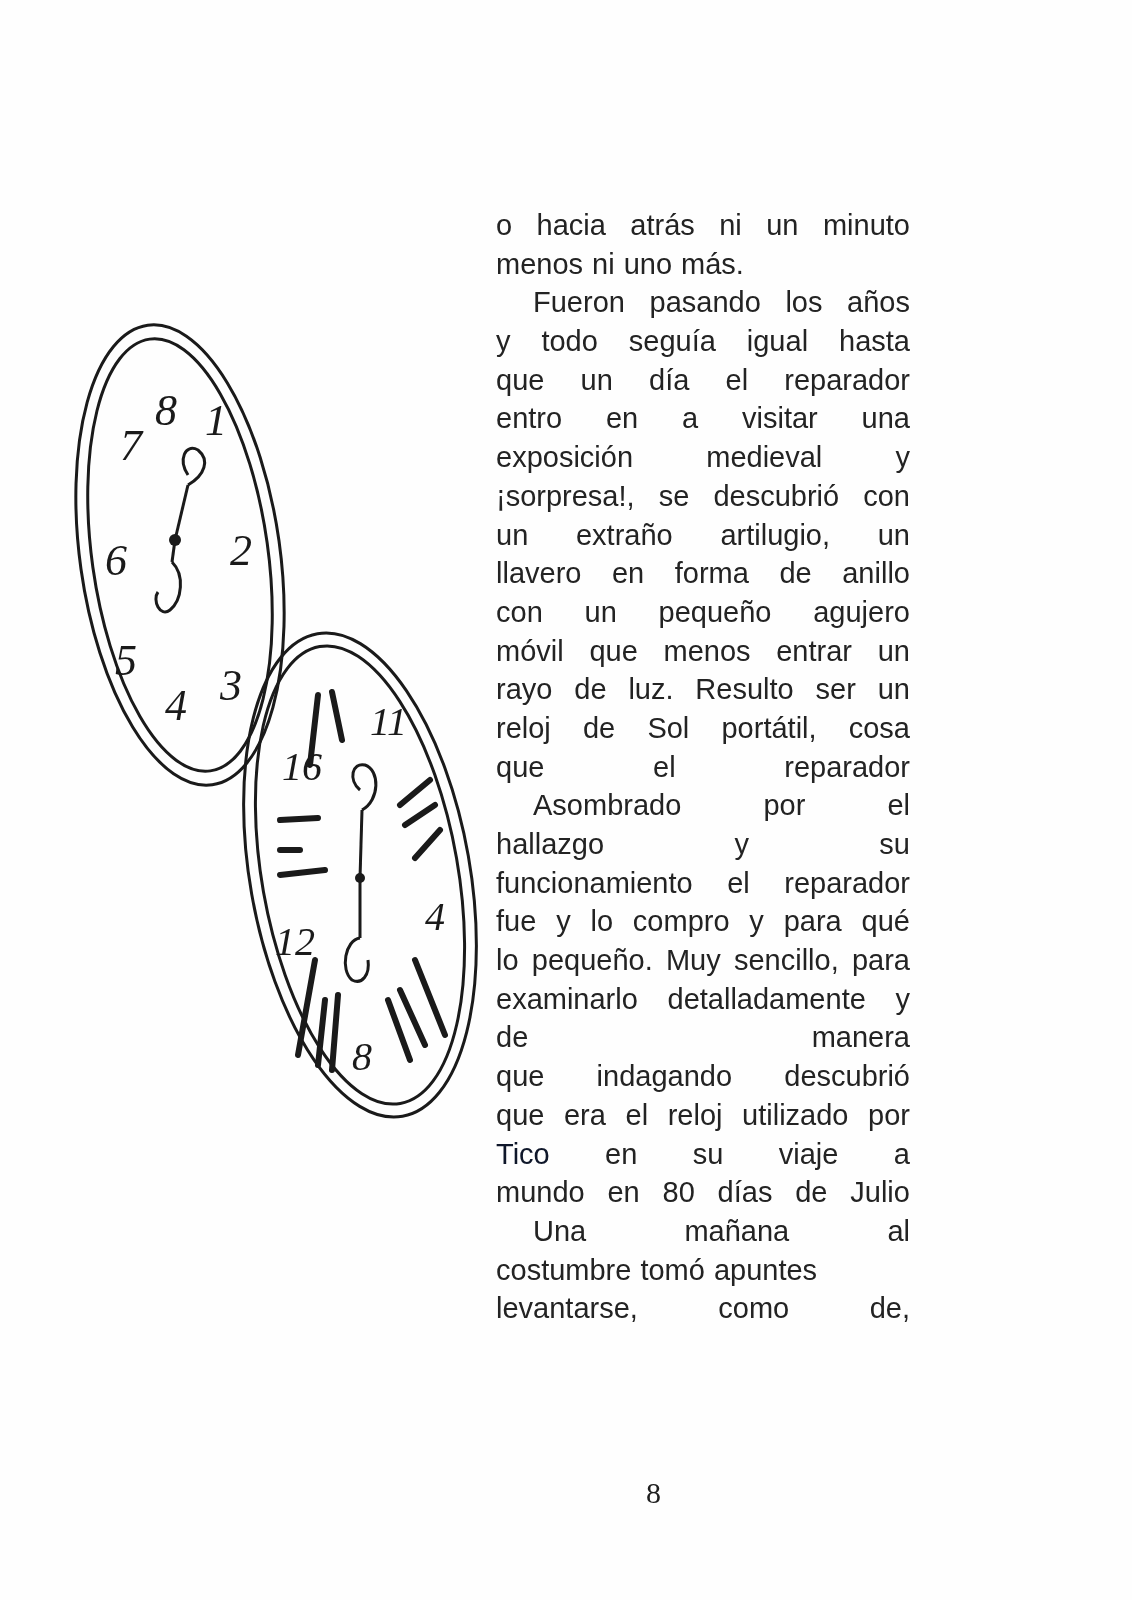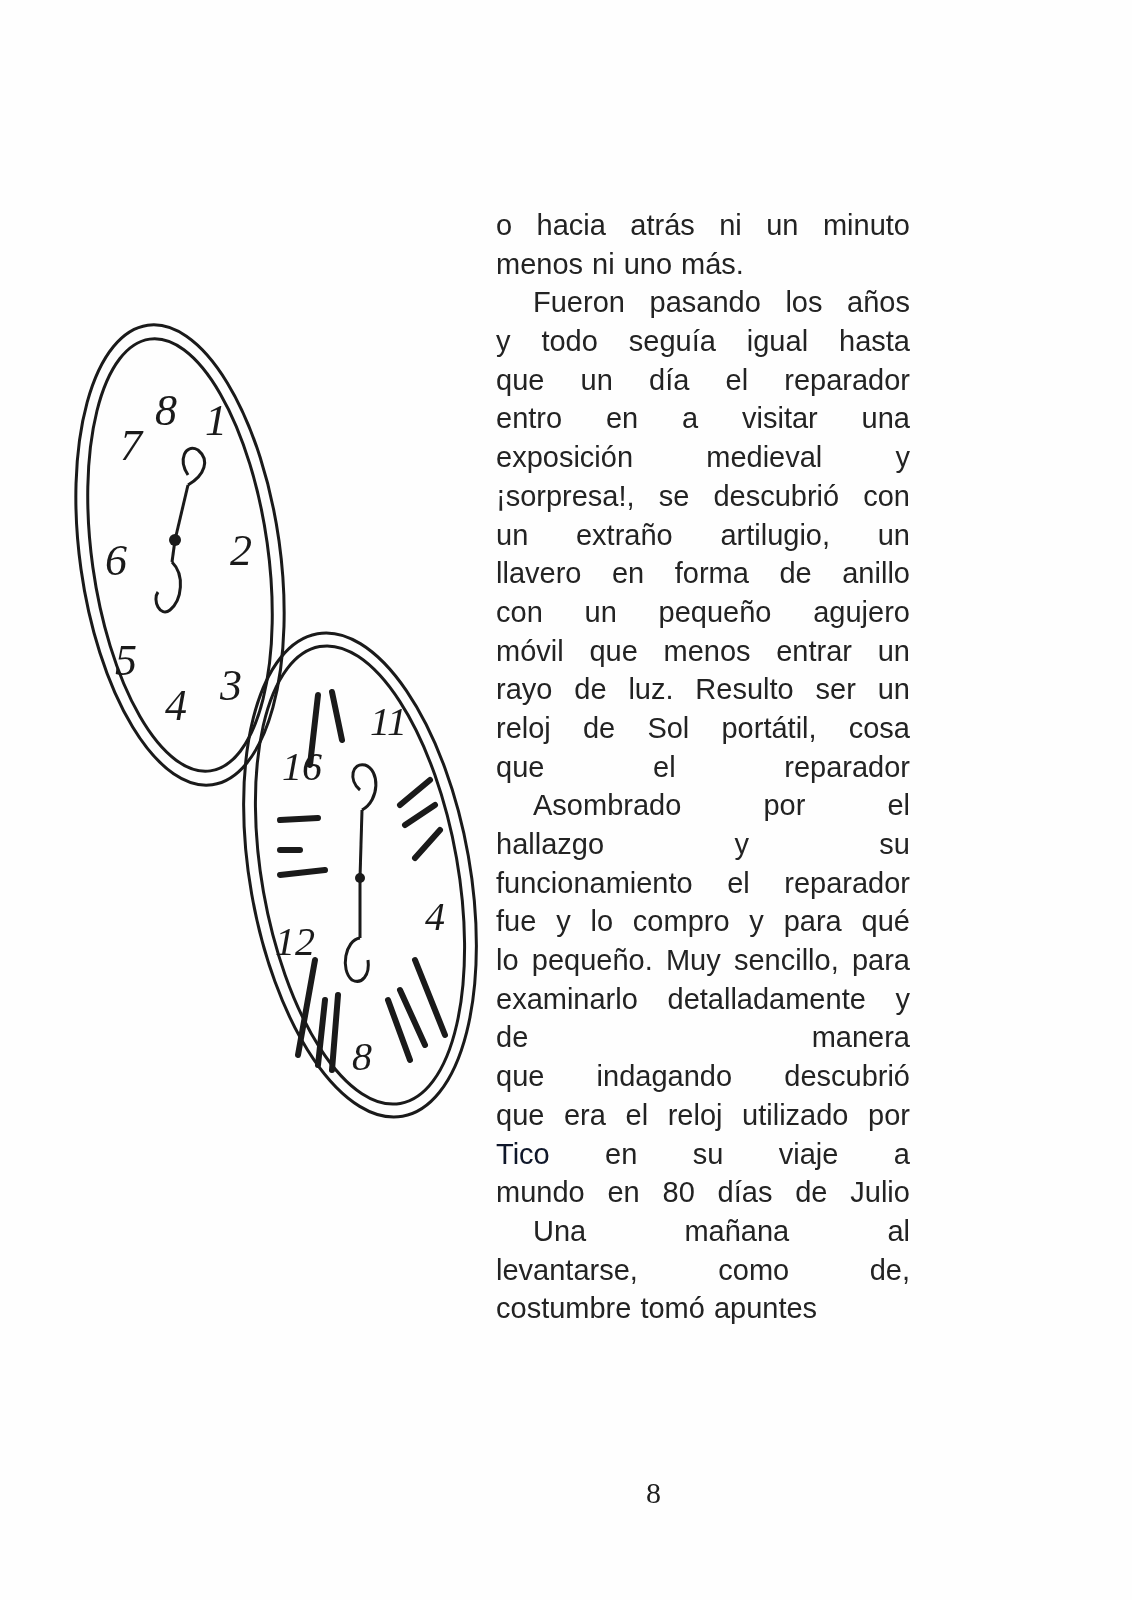--- a/index.html
+++ b/index.html
@@ -256,26 +256,26 @@
         <span>80</span>
         <span>días</span>
         <span>de</span>
         <span>Julio</span>
       </div>
       <div class="line indent">
         <span>Una</span>
         <span>mañana</span>
         <span>al</span>
       </div>
-      <div class="line">
-        <span>levantarse,</span>
-        <span>como</span>
-        <span>de,</span>
-      </div>
       <div class="line left">
         <span>costumbre</span>
         <span>tomó</span>
         <span>apuntes</span>
       </div>
+      <div class="line">
+        <span>levantarse,</span>
+        <span>como</span>
+        <span>de,</span>
+      </div>
     </div>
 
   <div class="page-number">8</div>
 </div>
 
 </body></html>

